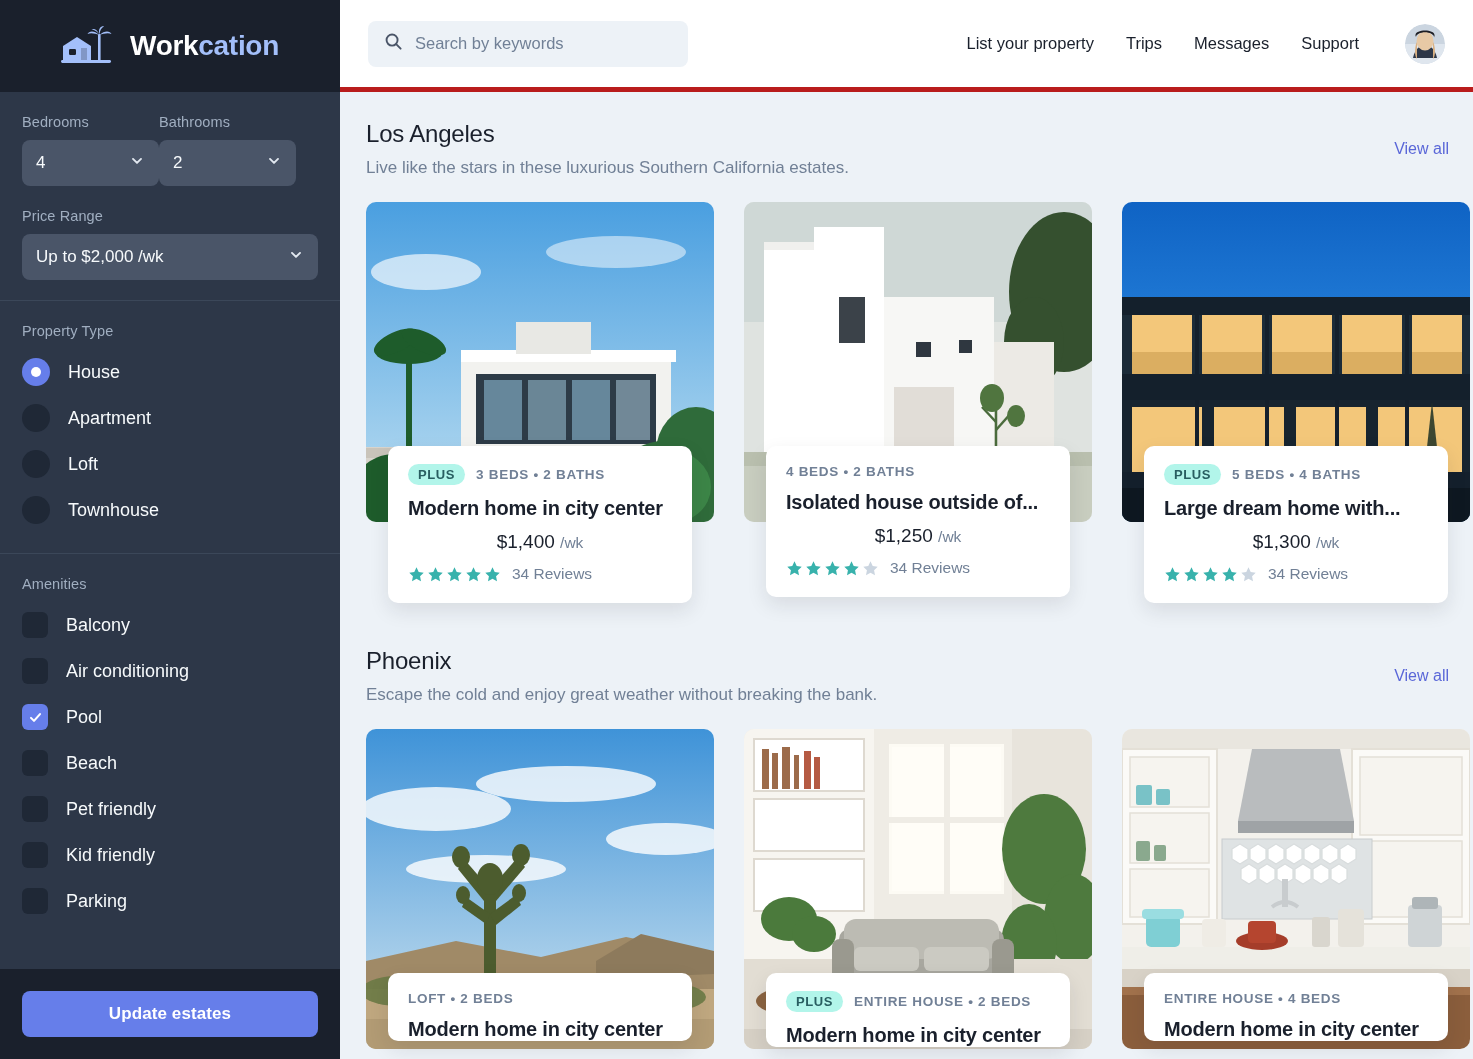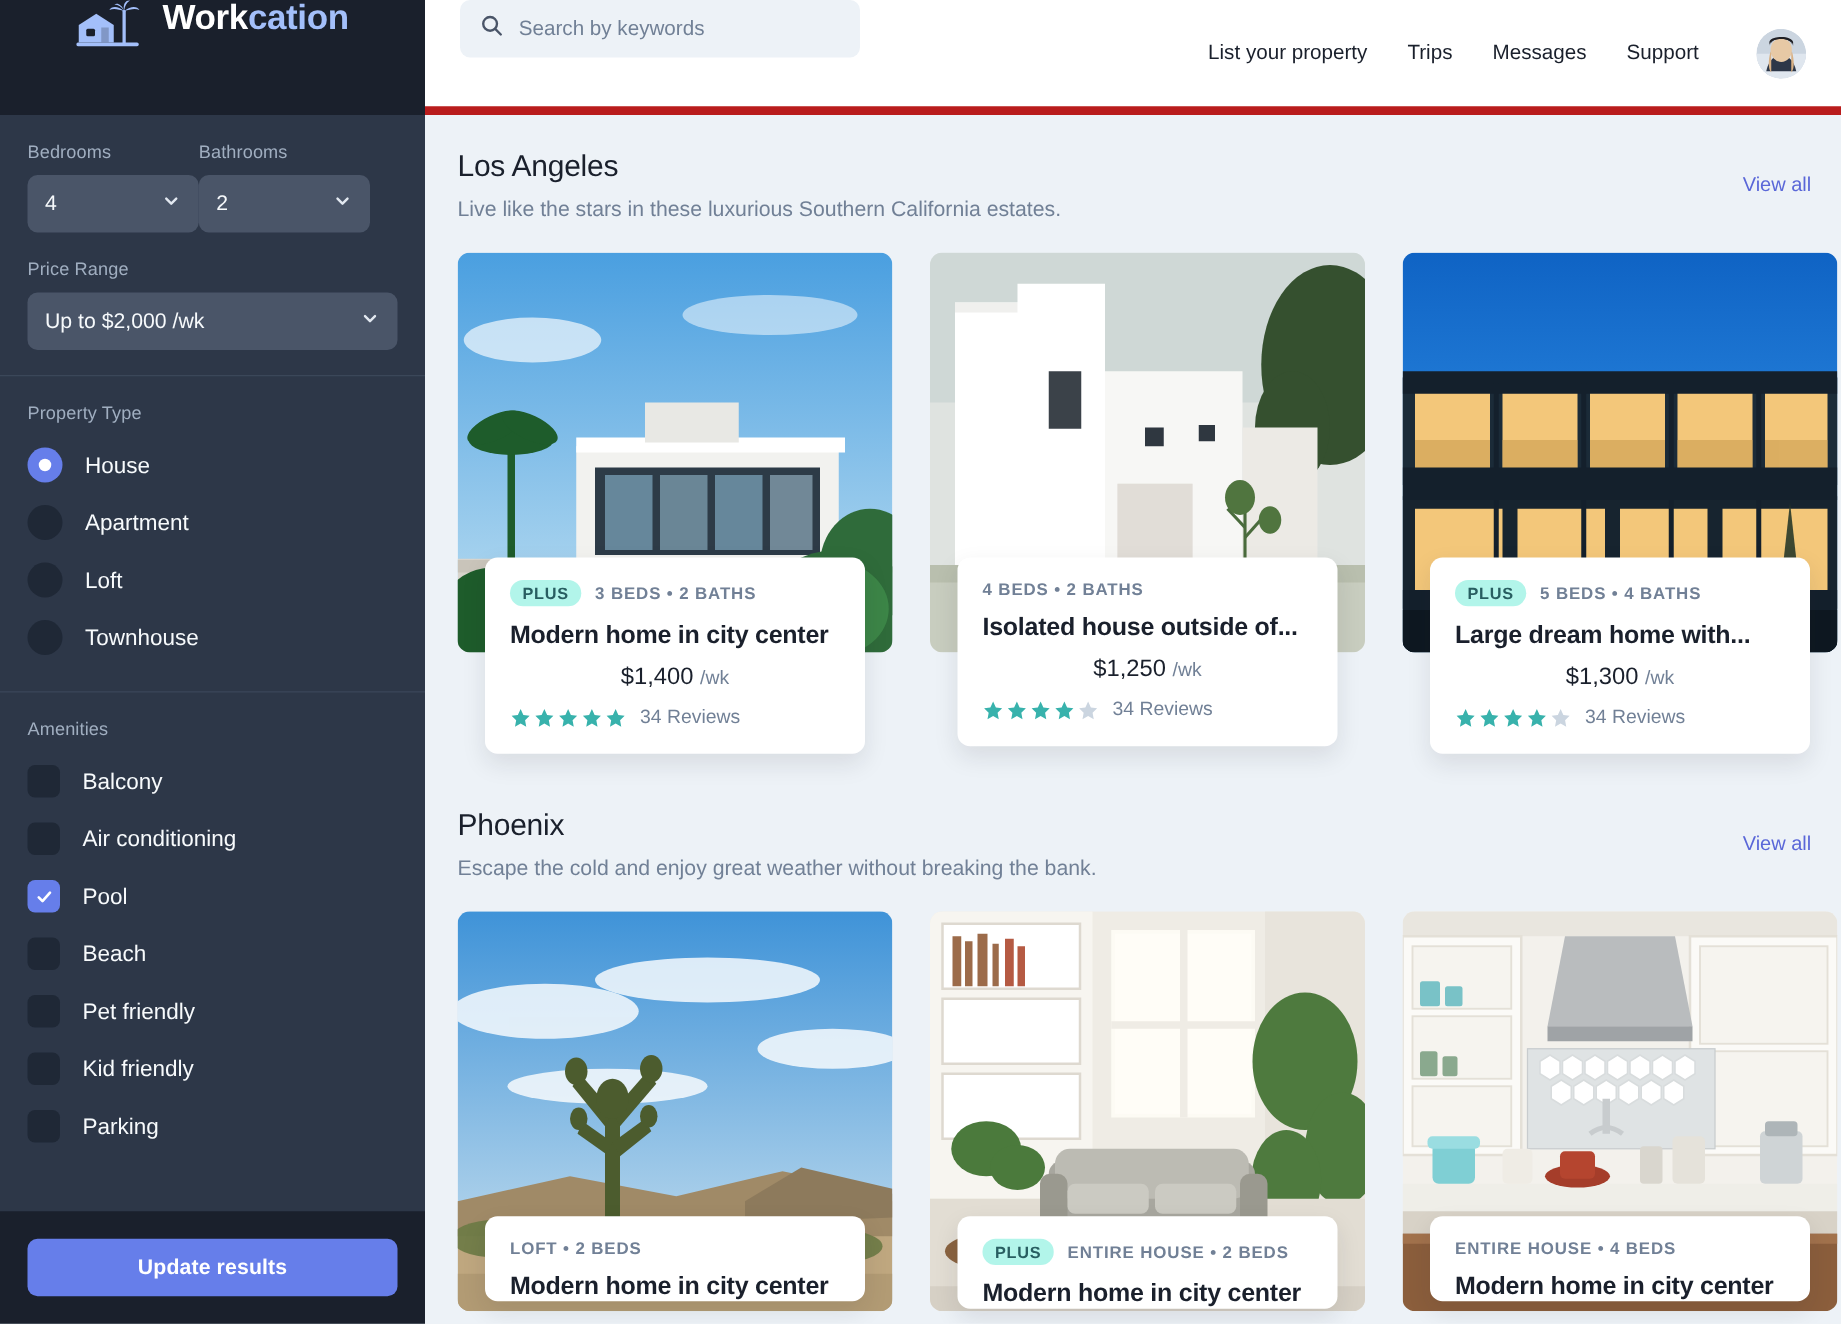--- a/index.html
+++ b/index.html
@@ -15,21 +15,21 @@
   
   .sidebar {
     width: 340px; height: 1059px;
     background: #2d3748;
     display: flex; flex-direction: column;
     flex: 0 0 340px;
     position: relative;
   }
   .brand {
     height: 92px; background: #1a202c;
-    display: flex; justify-content: center;
+    display: flex; align-items: center; justify-content: center;
     gap: 11px;
   }
   .brand-mark { width: 58px; height: 40px; display: block; }
   .brand-text {
     font-size: 28px; font-weight: bold; letter-spacing: -0.3px;
     color: #ffffff; line-height: 1;
   }
   .brand-text .accent { color: #a3bffa; }
 
   .filters {
@@ -90,22 +90,22 @@
     background: #667eea; color: #fff;
     font-family: inherit; font-size: 17px; font-weight: bold;
     cursor: pointer; letter-spacing: 0.1px;
   }
 
   
   .main { flex: 1 1 auto; height: 1059px; display: flex; flex-direction: column; min-width: 0; }
 
   .topbar {
     height: 92px; background: #ffffff; flex: 0 0 92px;
-    display: flex; padding: 0 28px 0 28px;
-    border-bottom: 7px solid #b91c1c;
+    display: flex; align-items: center; padding: 0 28px 0 28px;
+    border-bottom: 5px solid #b91c1c;
   }
   .search {
     width: 320px; height: 46px; background: #edf2f7; border-radius: 8px;
     display: flex; align-items: center; gap: 12px; padding: 0 16px;
     margin-left: 0px;
   }
   .search input {
     border: none; outline: none; background: transparent;
     font-family: inherit; font-size: 16.5px; color: #4a5568; width: 100%;
   }
@@ -297,21 +297,21 @@
           <span class="opt-label">Kid friendly</span>
         </div>
         <div class="opt">
           <span class="check"></span>
           <span class="opt-label">Parking</span>
         </div>
       </div>
     </div>
 
     <div class="sidebar-foot">
-      <button class="update-btn">Update results</button>
+      <button class="update-btn">Update estates</button>
     </div>
   </aside>
 
   <section class="main">
 
     <header class="topbar">
       <div class="search">
         <span>
           <svg width="19" height="19" viewBox="0 0 20 20" fill="none" stroke="#4a5568" stroke-width="2" stroke-linecap="round">
               <circle cx="8.5" cy="8.5" r="5.8"></circle>

